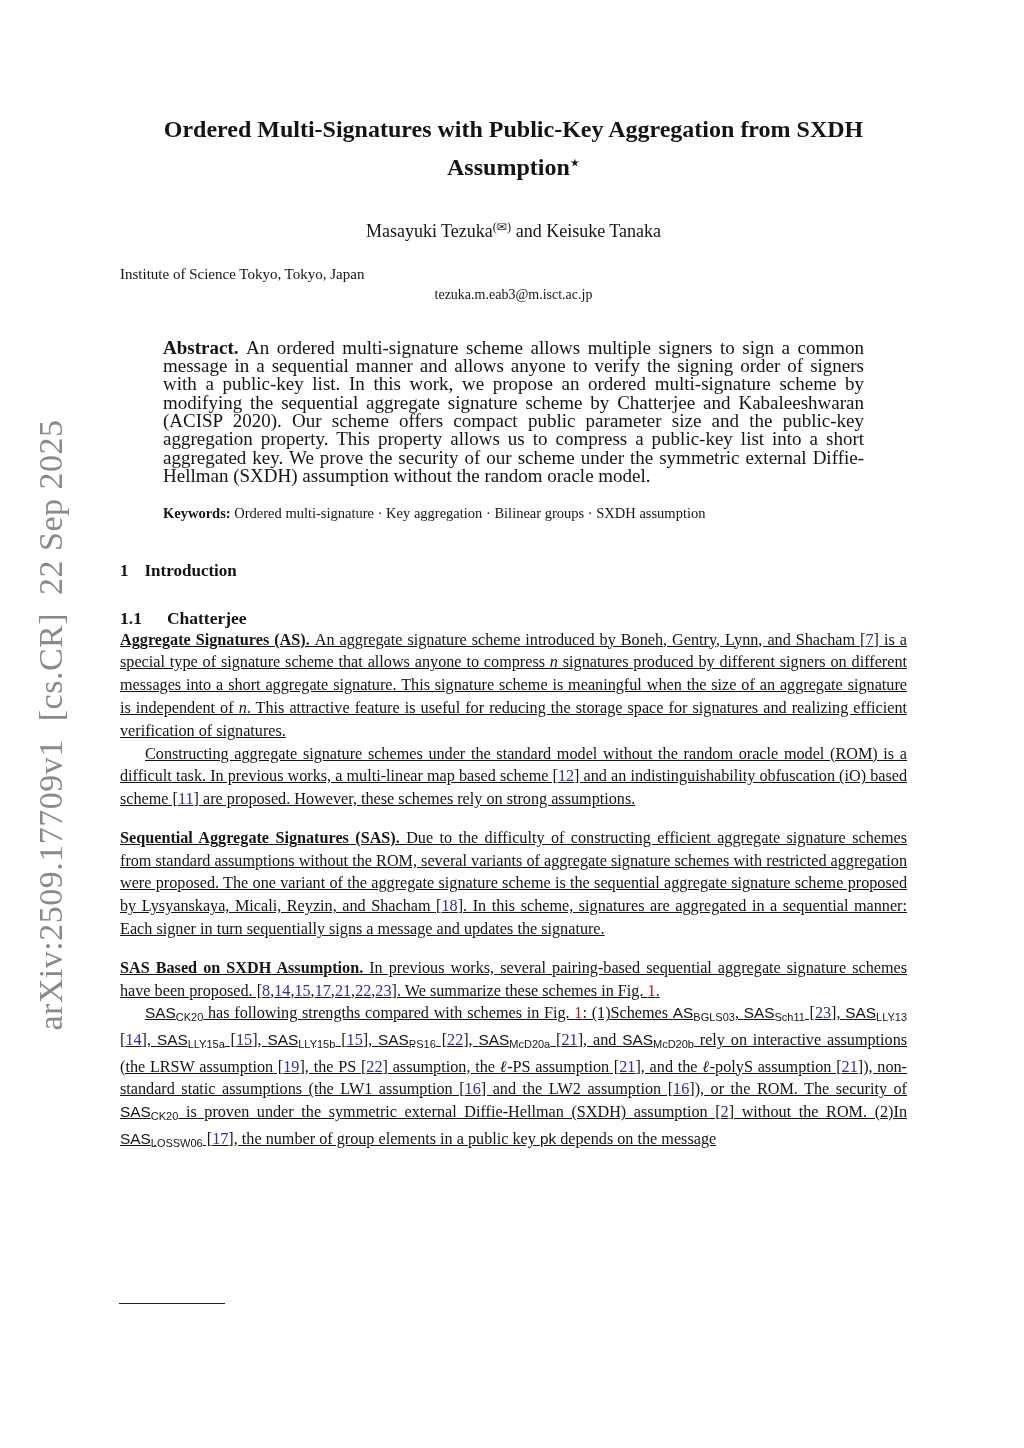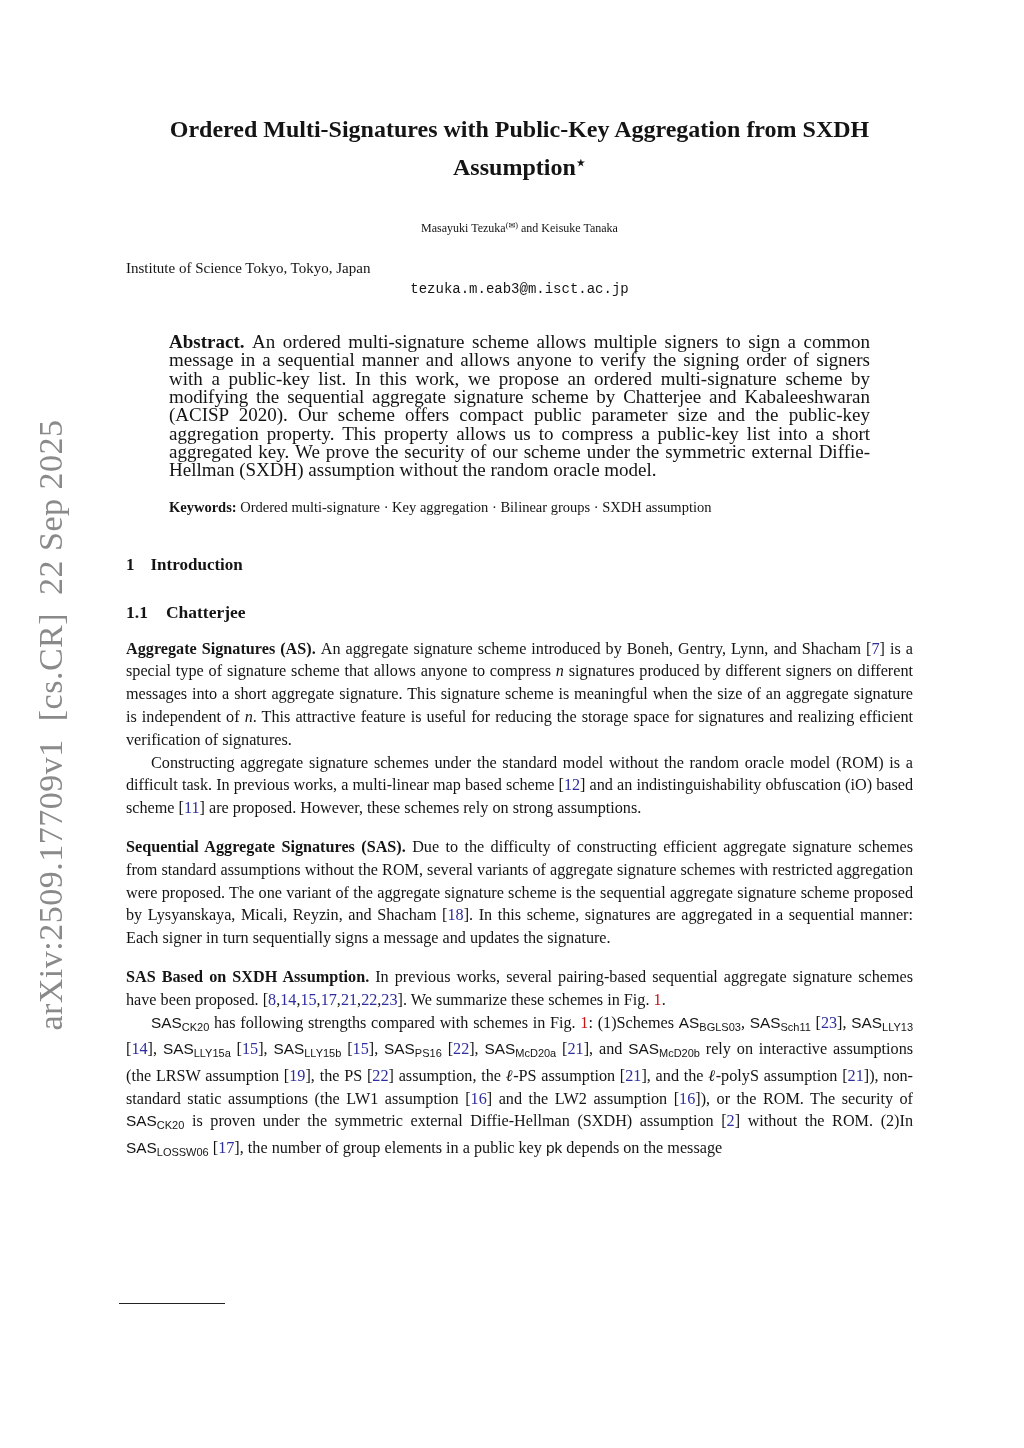--- a/index.html
+++ b/index.html
@@ -23,45 +23,45 @@
     transform:translate(-50%,-50%) rotate(-90deg);
     transform-origin:center;
     white-space:pre;
     font-size:34px;
     letter-spacing:0.5px;
     color:var(--stamp);
     font-family:"Liberation Serif", serif;
   }
   .content{
     position:absolute;
-    left:126px; top:0;
+    left:120px; top:0;
     width:787px;
   }
   .title{
     margin-top:112px;
     text-align:center;
     font-size:24px;
     font-weight:bold;
     line-height:34px;
   }
   .authors{
     margin-top:36px;
     text-align:center;
-    font-size:12px;
+    font-size:18px;
   }
   .affiliation{
     margin-top:24px;
     text-align:left;
     font-size:15px;
   }
   .email{
     margin-top:4px;
     text-align:center;
     font-size:14px;
-    font-family:Liberation Mono, monospace;
+    font-family:Liberation Serif, serif;
   }
   .date{
     margin-top:22px;
     text-align:center;
     font-size:17px;
   }
   .abstract{
     margin:36px 43px 17px 43px;
     font-size:19px;
     line-height:18.3px;
@@ -76,22 +76,22 @@
     margin:38px 0 0 0;
     font-size:17px;
     font-weight:bold;
   }
   h1.sec .sec-num{display:inline-block;margin-right:16px;}
   h2.subsec{
     margin:27px 0 0 0;
     font-size:17.5px;
     font-weight:bold;
   }
-  h2.subsec .sec-num{display:inline-block;margin-right:18px;}
-  .body-text{margin-top:15px;}
+  h2.subsec .sec-num{display:inline-block;margin-right:25px;}
+  .body-text{text-decoration:underline;}
   p.para{
     margin:0;
     font-size:16.2px;
     line-height:22.8px;
     text-align:justify;
   }
   p.para.indent{text-indent:25px;}
   p.para.vspace{margin-top:16px;}
   
   .seg-plain{}

